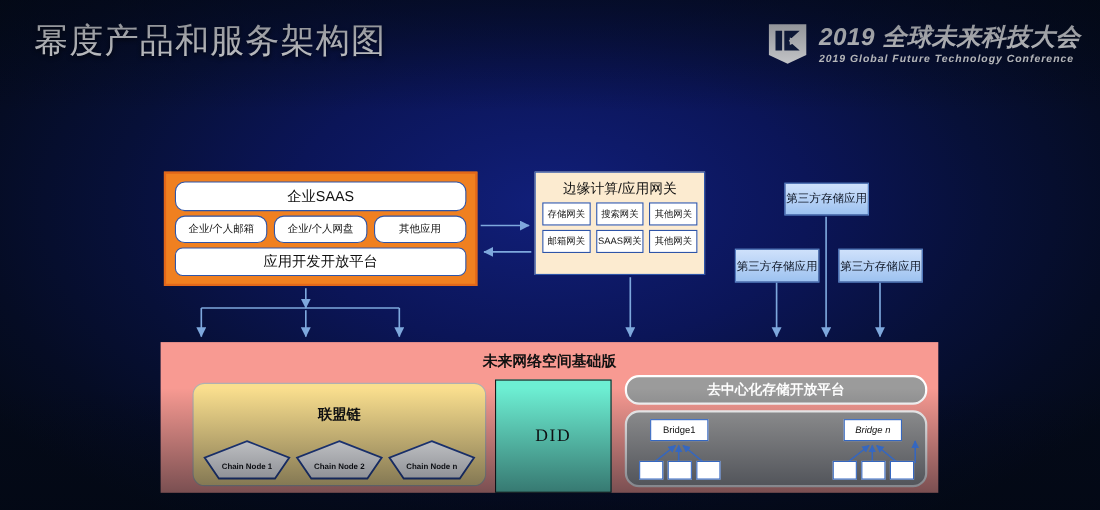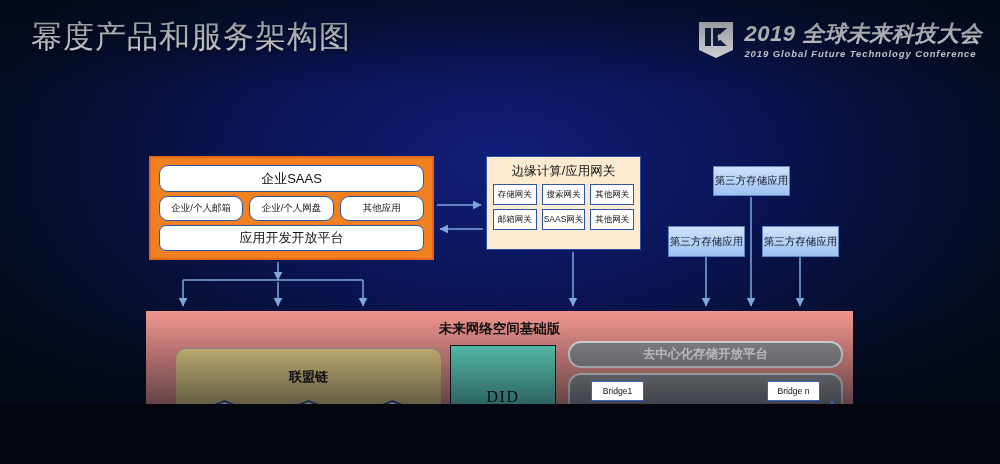--- a/index.html
+++ b/index.html
@@ -3,21 +3,21 @@
 <meta charset="utf-8">
 <style>
   html, body {
     margin: 0;
     padding: 0;
     background: #03060f;
   }
   #stage {
     position: relative;
     width: 1000px;
-    height: 404px;
+    height: 464px;
     overflow: hidden;
     font-family: "Liberation Sans", "DejaVu Sans", sans-serif;
     background:
       radial-gradient(ellipse 620px 340px at 50% 40%, #111f7a 0%, #0b1558 38%, #071038 64%, #050c24 84%, #040a18 100%),
       linear-gradient(90deg, #04101c 0%, #061428 18%, #0a1550 50%, #061228 82%, #04101c 100%);
   }
   #stage::after {
     content: "";
     position: absolute;
     left: 0; top: 0; right: 0; bottom: 0;
@@ -370,21 +370,21 @@
             </marker>
           </defs>
         </svg>
         <div class="bridge-box">Bridge1</div>
         <div class="leaf" style="left:3px;"></div>
         <div class="leaf" style="left:29px;"></div>
         <div class="leaf" style="left:55px;"></div>
       </div>
 
 
-      <div class="bridge-group" style="left:184px;">
+      <div class="bridge-group" style="left:184px;font-style:italic;">
         <svg class="bridge-lines" width="86" height="70" viewBox="0 0 86 70">
           <g stroke="#3567c0" stroke-width="1.4" fill="none">
             <path d="M13,48 L36,30" marker-end="url(#bh3)"></path>
             <path d="M39,48 L39,30" marker-end="url(#bh3)"></path>
             <path d="M65,48 L43,30" marker-end="url(#bh3)"></path>
             <path d="M78,46 L78,26" marker-end="url(#bh3)"></path>
           </g>
           <defs>
             <marker id="bh3" markerWidth="6" markerHeight="6" refX="4.5" refY="2.5" orient="auto">
               <path d="M0,0 L5,2.5 L0,5 z" fill="#3567c0"></path>

